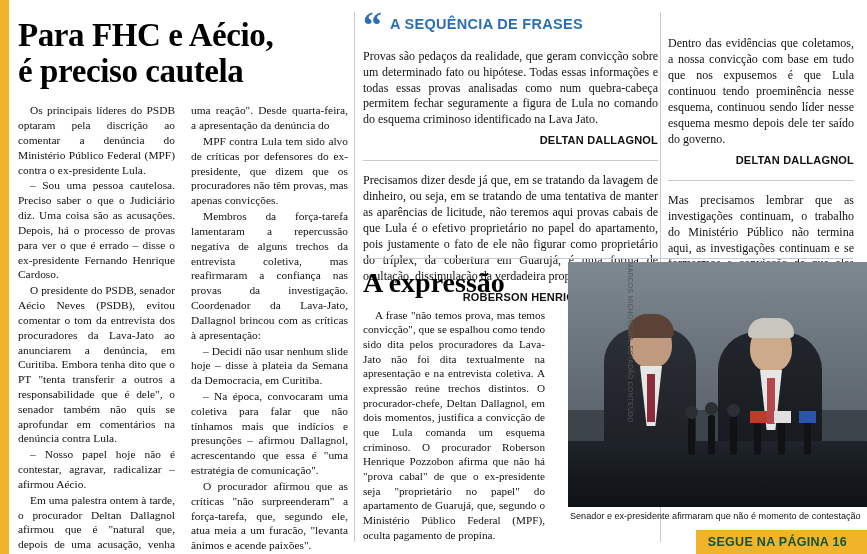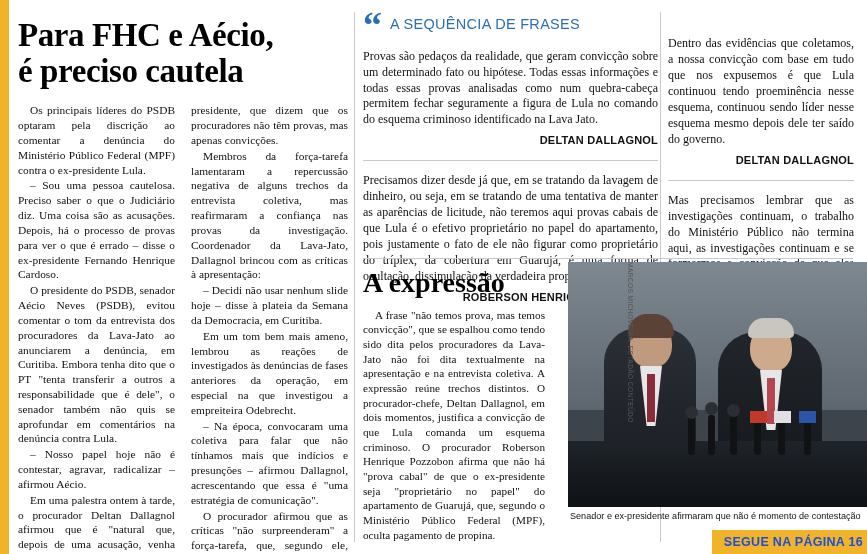--- a/index.html
+++ b/index.html
@@ -84,21 +84,21 @@
   .bigquote {
     font-family: "Liberation Serif", serif;
     font-weight: bold;
     font-size: 38px;
     line-height: 0.7;
     color: #2a6fb5;
     margin-top: 4px;
   }
   .kicker-title {
     font-family: "Liberation Sans", sans-serif;
-    font-weight: normal;
+    font-weight: bold;
     font-size: 14.5px;
     letter-spacing: 0.3px;
     color: #2a6fb5;
     padding-top: 8px;
   }
   .quote-block {
     font-size: 12px;
     line-height: 1.33;
     text-align: justify;
     color: #111;
@@ -238,26 +238,26 @@
     font-size: 6.6px;
     letter-spacing: 0.4px;
     color: #555;
     white-space: nowrap;
   }
   
   .segue {
     position: absolute;
     right: 0; bottom: 0;
     background: #f0b32a;
-    color: #1d4ed8;
+    color: #14532d;
     font-family: "Liberation Sans", sans-serif;
     font-weight: bold;
     font-size: 12.5px;
     letter-spacing: 0.3px;
-    padding: 5px 4px 5px 12px;
+    padding: 5px 20px 5px 12px;
   }
   .hline {
     position: absolute;
     background: #c9c9c9;
     height: 1px;
   }
 </style>
 </head>
 <body>
 
@@ -275,21 +275,20 @@
     </h1>
     <div class="body-cols">
       <p class="first">Os principais líderes do PSDB optaram pela discrição ao comentar a denúncia do Ministério Público Federal (MPF) contra o ex-presidente Lula.</p>
       <p>– Sou uma pessoa cautelosa. Preciso saber o que o Judiciário diz. Uma coisa são as acusações. Depois, há o processo de provas para ver o que é errado – disse o ex-presidente Fernando Henrique Cardoso.</p>
       <p>O presidente do PSDB, senador Aécio Neves (PSDB), evitou comentar o tom da entrevista dos procuradores da Lava-Jato ao anunciarem a denúncia, em Curitiba. Embora tenha dito que o PT "tenta transferir a outros a responsabilidade que é dele", o senador também não quis se aprofundar em comentários na denúncia contra Lula.</p>
       <p>– Nosso papel hoje não é contestar, agravar, radicalizar – afirmou Aécio.</p>
       <p>Em uma palestra ontem à tarde, o procurador Deltan Dallagnol afirmou que é "natural que, depois de uma acusação, venha uma reação". Desde quarta-feira, a apresentação da denúncia do</p>
       <p>MPF contra Lula tem sido alvo de críticas por defensores do ex-presidente, que dizem que os procuradores não têm provas, mas apenas convicções.</p>
       <p>Membros da força-tarefa lamentaram a repercussão negativa de alguns trechos da entrevista coletiva, mas reafirmaram a confiança nas provas da investigação. Coordenador da Lava-Jato, Dallagnol brincou com as críticas à apresentação:</p>
       <p>– Decidi não usar nenhum slide hoje – disse à plateia da Semana da Democracia, em Curitiba.</p>
-      <p>Em um tom bem mais ameno, lembrou as reações de investigados às denúncias de fases anteriores da operação, em especial na que investigou a empreiteira Odebrecht.</p>
       <p>– Na época, convocaram uma coletiva para falar que não tínhamos mais que indícios e presunções – afirmou Dallagnol, acrescentando que essa é "uma estratégia de comunicação".</p>
       <p>O procurador afirmou que as críticas "não surpreenderam" a força-tarefa, que, segundo ele, atua meia a um furacão, "levanta ânimos e acende paixões".</p>
     </div>
   </div>
 
   <div class="col-quotes">
     <div class="kicker-row">
       <span class="bigquote">“</span>
       <span class="kicker-title">A SEQUÊNCIA DE FRASES</span>
     </div>

